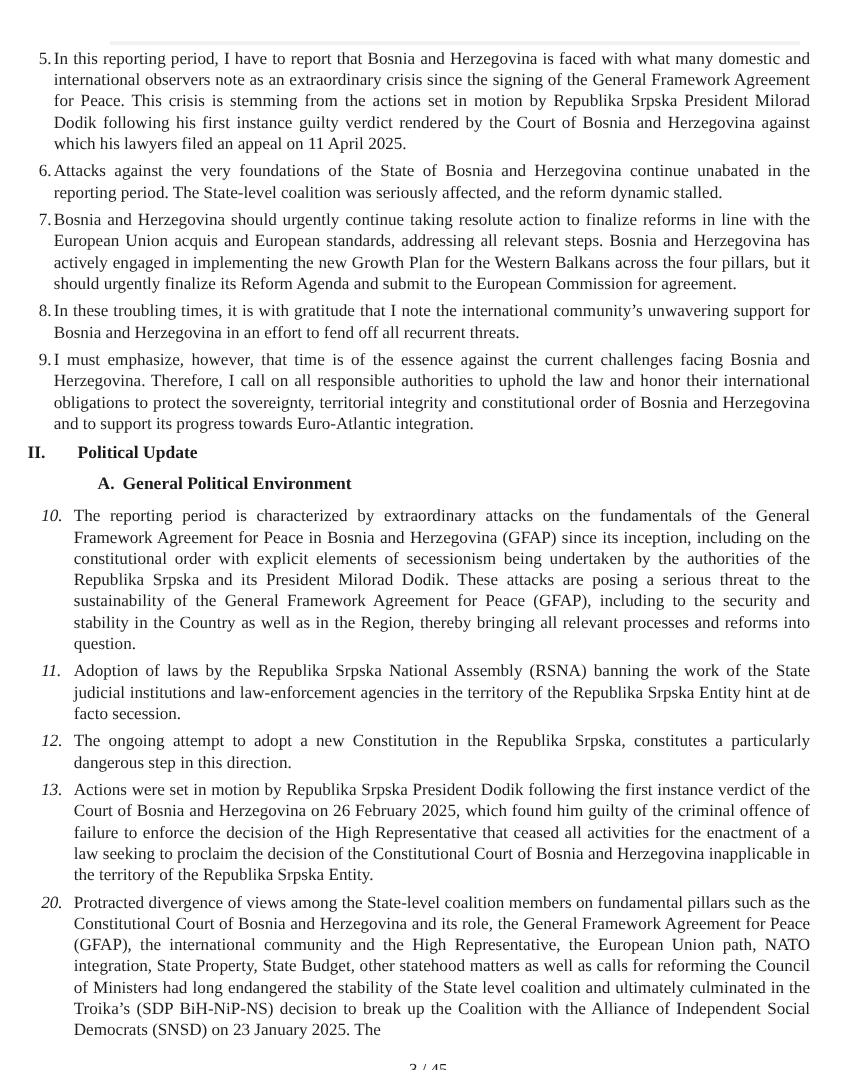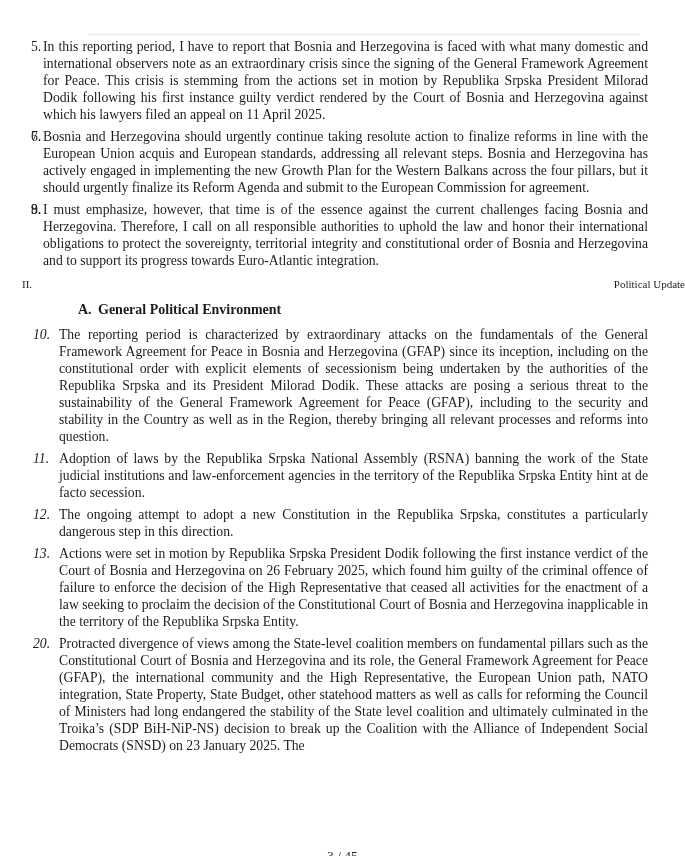--- a/index.html
+++ b/index.html
@@ -38,27 +38,27 @@
     position: absolute;
     top: 0;
   }
   .para.grp-a .pnum { left: 31px; }
   .para.grp-a .ptext { margin-left: 43px; margin-right: 37px; }
   .para.grp-b .pnum { left: 33px; font-style: italic; }
   .para.grp-b .ptext { margin-left: 59px; margin-right: 37px; }
 
   .sec-heading {
     position: relative;
-    font-size: 11px;
+    font-size: 14px;
     line-height: 17px;
-    font-weight: normal;
+    font-weight: bold;
     margin: 7px 0 8px 0;
   }
   .sec-heading .hnum { position: absolute; left: 22px; top: 0; }
-  .sec-heading .hlabel { display: block; text-align: right; }
+  .sec-heading .hlabel { margin-left: 62px; display: block; }
 
   .sub-heading {
     position: relative;
     font-size: 14px;
     line-height: 17px;
     font-weight: bold;
     margin: 0 0 8px 0;
   }
   .sub-heading .hnum { position: absolute; left: 78px; top: 0; }
   .sub-heading .hlabel { margin-left: 98px; display: block; }
@@ -92,29 +92,31 @@
 
   <div class="content">
 
     <div class="para grp-a">
       <span class="pnum">5.</span>
       <div class="ptext">In this reporting period, I have to report that Bosnia and Herzegovina is faced with what many domestic and international observers note as an extraordinary crisis since the signing of the General Framework Agreement for Peace. This crisis is stemming from the actions set in motion by Republika Srpska President Milorad Dodik following his first instance guilty verdict rendered by the Court of Bosnia and Herzegovina against which his lawyers filed an appeal on 11 April 2025.</div>
     </div>
 
     <div class="para grp-a">
       <span class="pnum">6.</span>
+      <div class="ptext">Attacks against the very foundations of the State of Bosnia and Herzegovina continue unabated in the reporting period. The State-level coalition was seriously affected, and the reform dynamic stalled.</div>
     </div>
 
     <div class="para grp-a">
       <span class="pnum">7.</span>
       <div class="ptext">Bosnia and Herzegovina should urgently continue taking resolute action to finalize reforms in line with the European Union acquis and European standards, addressing all relevant steps. Bosnia and Herzegovina has actively engaged in implementing the new Growth Plan for the Western Balkans across the four pillars, but it should urgently finalize its Reform Agenda and submit to the European Commission for agreement.</div>
     </div>
 
     <div class="para grp-a">
       <span class="pnum">8.</span>
+      <div class="ptext">In these troubling times, it is with gratitude that I note the international community’s unwavering support for Bosnia and Herzegovina in an effort to fend off all recurrent threats.</div>
     </div>
 
     <div class="para grp-a">
       <span class="pnum">9.</span>
       <div class="ptext">I must emphasize, however, that time is of the essence against the current challenges facing Bosnia and Herzegovina. Therefore, I call on all responsible authorities to uphold the law and honor their international obligations to protect the sovereignty, territorial integrity and constitutional order of Bosnia and Herzegovina and to support its progress towards Euro-Atlantic integration.</div>
     </div>
 
     <div class="sec-heading">
       <span class="hnum">II.</span>
       <span class="hlabel">Political Update</span>

